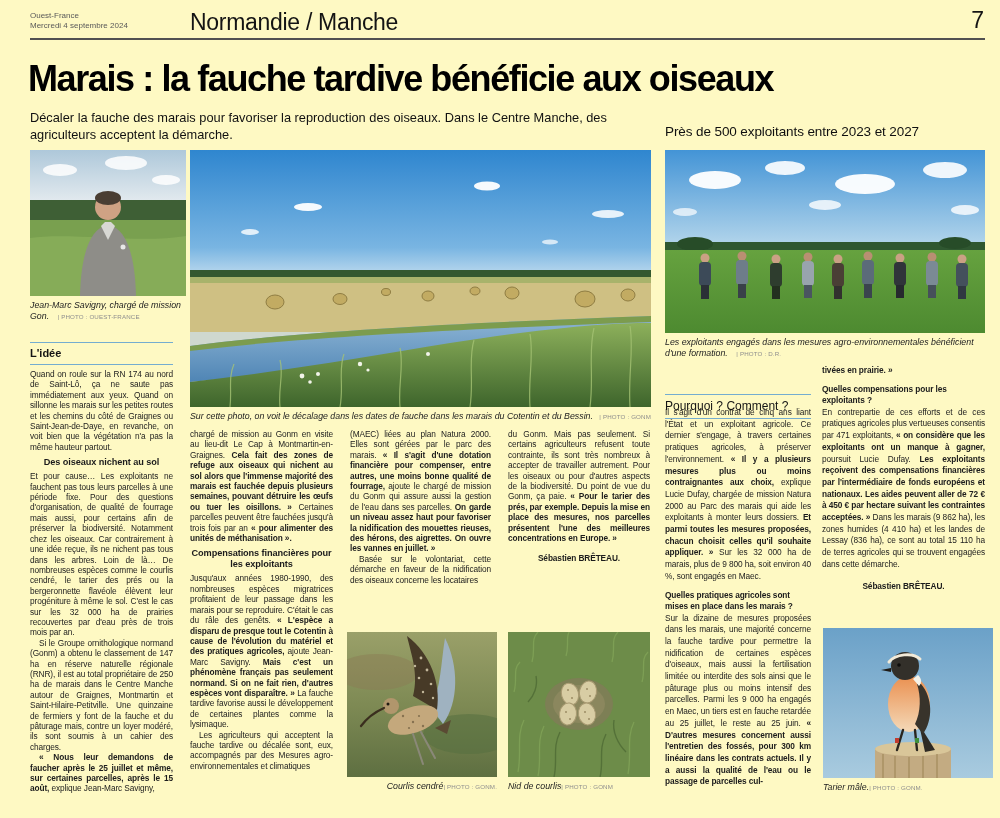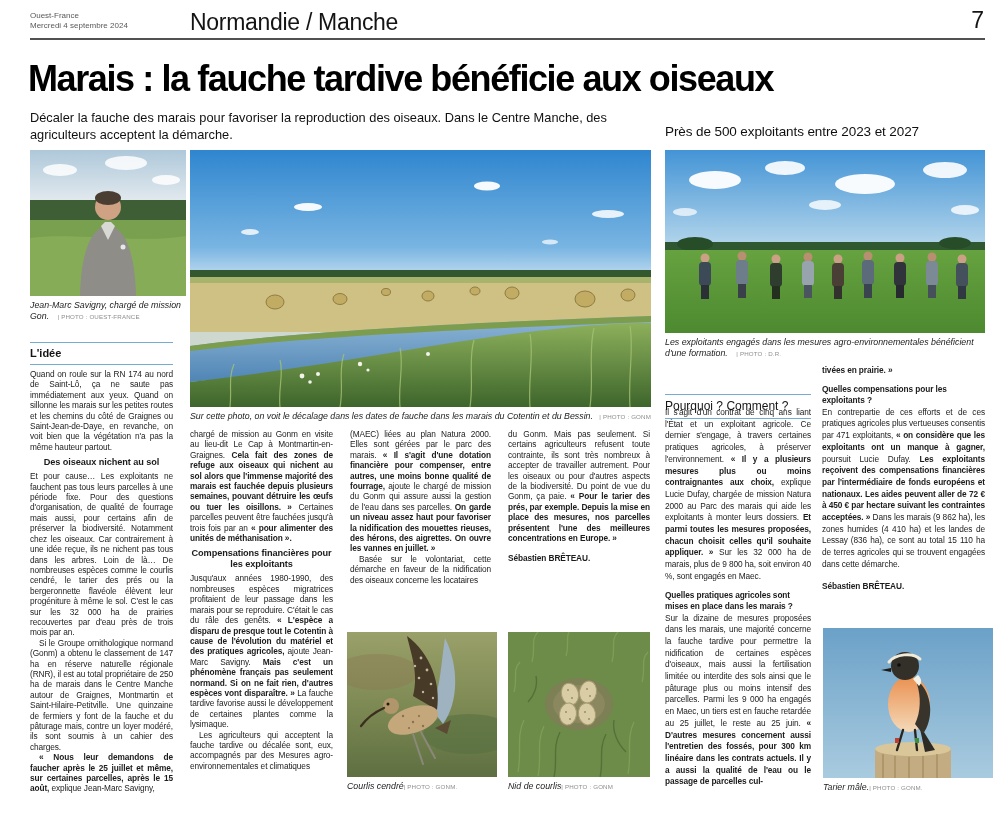--- a/index.html
+++ b/index.html
@@ -1,17 +1,17 @@
 <!DOCTYPE html>
 <html lang="fr"><head>
 <meta charset="utf-8">
 <style>
   *{margin:0;padding:0;box-sizing:border-box}
   html,body{background:#d9d9d9}
-  .page{position:relative;width:1000px;height:818px;margin:0 auto;background:#ffffff;
+  .page{position:relative;width:1000px;height:818px;margin:0 auto;background:#fef9c3;
         font-family:"Liberation Sans",sans-serif;color:#1a1a1a;overflow:hidden}
 
   
   .mast{position:absolute;left:30px;top:11px;font-size:8px;line-height:10px;color:#595959}
   .section-title{position:absolute;left:190px;top:9px;font-size:23px;font-weight:500;letter-spacing:-.3px;color:#141414}
   .page-num{position:absolute;right:16px;top:7px;font-size:23px;color:#141414}
   .rule{position:absolute;left:30px;right:15px;top:38px;height:2px;background:#515151}
 
   
   .headline{position:absolute;left:28px;top:58px;width:950px;font-size:36px;font-weight:700;
@@ -28,40 +28,40 @@
   .f-group{left:665px;top:150px;width:320px;height:183px}
   .f-courlis{left:347px;top:632px;width:150px;height:145px}
   .f-nid{left:508px;top:632px;width:142px;height:145px}
   .f-tarier{left:823px;top:628px;width:170px;height:150px}
 
   .caption{position:absolute;font-style:italic;font-size:8.8px;line-height:10.8px;color:#222}
   .credit{font-style:normal;font-size:6.2px;color:#8e8e8e;letter-spacing:.15px;white-space:nowrap}
   .cap-portrait{left:30px;top:300px;width:156px}
   .cap-main{left:190px;top:411px;width:461px;display:flex;justify-content:space-between;align-items:baseline}
   .cap-group{left:665px;top:337px;width:320px}
-  .cap-courlis{left:347px;top:781px;width:150px;display:flex;justify-content:flex-start;align-items:baseline}
+  .cap-courlis{left:347px;top:781px;width:150px;display:flex;justify-content:flex-end;align-items:baseline}
   .cap-nid{left:508px;top:781px;width:142px;display:flex;align-items:baseline}
   .cap-tarier{left:823px;top:782px;width:170px;display:flex;justify-content:flex-start;align-items:baseline}
   .cap-inline-credit{margin-left:6px}
 
   
   .kicker{position:absolute;border-top:1px solid #74add0;border-bottom:1px solid #74add0;padding:4px 0 5px;color:#141414}
   .kicker-idea{left:30px;top:342px;width:143px;font-size:11px;font-weight:700}
   .kicker-why{left:665px;top:394px;width:146px;font-size:12px;font-weight:400}
 
   
   .col{position:absolute;overflow:hidden;text-align:justify;font-size:8.3px;line-height:10.4px;
        letter-spacing:-.1px;color:#1c1c1c}
   .col.roomy{line-height:11.7px}
   .par{margin:0}
   .par .b{font-weight:700}
   .par.indent{text-indent:9px}
   .par.h{text-align:center;font-weight:700;font-size:9.2px;margin:5px 0 3px;line-height:11px}
   .par.q{text-align:left;font-weight:700;margin:7px 0 1px;line-height:11px}
-  .par.byline{text-align:left;font-weight:700;margin-top:10px}
+  .par.byline{text-align:center;font-weight:700;margin-top:10px}
   #c1{left:30px;top:369px;width:143px;height:444px}
   #c2{left:190px;top:429px;width:143px;height:386px}
   #c3{left:350px;top:429px;width:141px;height:170px}
   #c4{left:508px;top:429px;width:142px;height:170px}
   #c5{left:665px;top:407px;width:146px;height:408px}
   #c6{left:822px;top:365px;width:163px;height:252px}
 </style>
 </head>
 <body>
 

